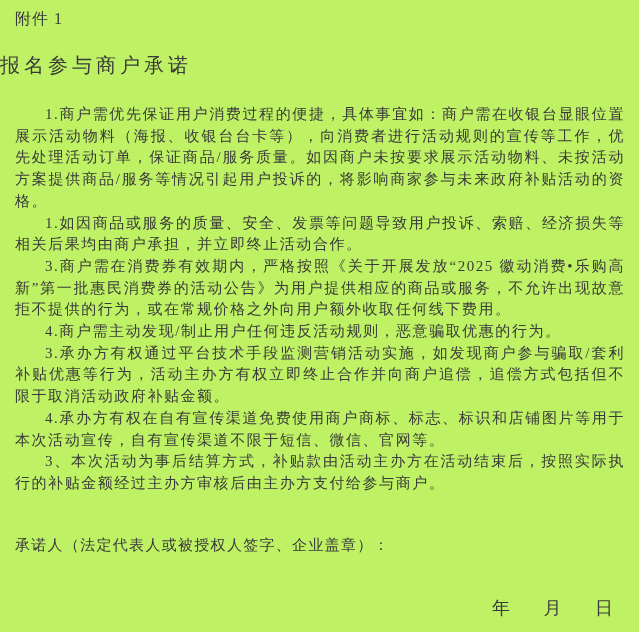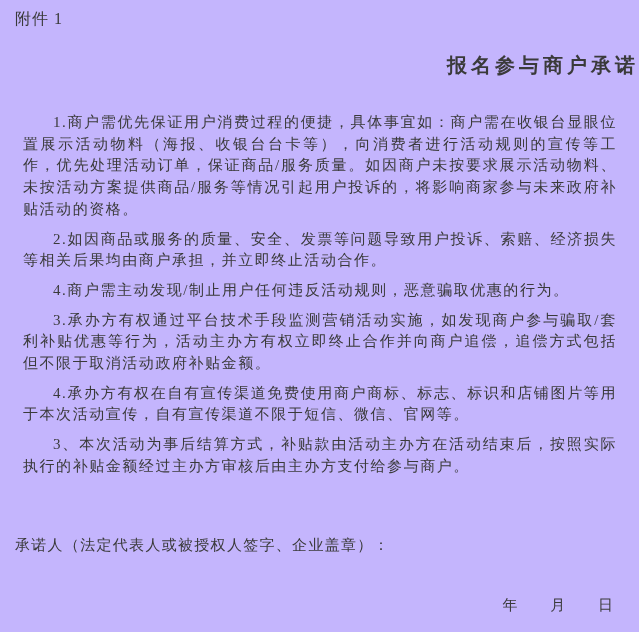--- a/index.html
+++ b/index.html
@@ -1,87 +1,87 @@
 <!DOCTYPE html>
 <html><head>
 <meta charset="utf-8">
 <style>
   * { margin: 0; padding: 0; box-sizing: border-box; }
   html, body { background: #ffffff; }
   .page {
     position: relative;
     width: 639px;
     height: 632px;
-    background: #c4b5fd;
+    background: #bef264;
     font-family: "Liberation Serif", "DejaVu Serif", serif;
     color: #3a3a3a;
     overflow: hidden;
   }
   .attachment-label {
     position: absolute;
     top: 9px;
     left: 15px;
     font-size: 16px;
     letter-spacing: 1px;
     white-space: pre;
   }
   .doc-title {
     position: absolute;
     top: 52px;
     left: 0;
     width: 100%;
-    text-align: right;
+    text-align: left;
     font-size: 20px;
-    font-weight: bold;
+    font-weight: normal;
     letter-spacing: 4px;
-    padding-left: 20px;
   }
   .body-text {
     position: absolute;
     top: 104px;
     left: 15px;
     width: 610px;
     font-size: 15px;
     line-height: 21.7px;
     letter-spacing: 1.55px;
     text-align: justify;
   }
   .body-text p {
     text-indent: 2em;
-    margin: 8px;
+    margin: 0;
   }
   .signature-line {
     position: absolute;
     top: 536px;
     left: 15px;
     font-size: 15px;
     letter-spacing: 1.3px;
     font-family: Liberation Serif, serif;
   }
   .date-line {
     position: absolute;
     top: 596px;
     right: 26px;
-    font-size: 15px;
+    font-size: 18px;
   }
   .date-line span { display: inline-block; }
   .date-line .gap { margin-left: 29px; }
 </style>
 </head>
 <body>
 
 <div class="page">
 
   <div class="attachment-label">附件 1</div>
 
   <div class="doc-title">报名参与商户承诺</div>
 
   <div class="body-text">
     <p>1.商户需优先保证用户消费过程的便捷，具体事宜如：商户需在收银台显眼位置展示活动物料（海报、收银台台卡等），向消费者进行活动规则的宣传等工作，优先处理活动订单，保证商品/服务质量。如因商户未按要求展示活动物料、未按活动方案提供商品/服务等情况引起用户投诉的，将影响商家参与未来政府补贴活动的资格。</p>
-    <p>2.如因商品或服务的质量、安全、发票等问题导致用户投诉、索赔、经济损失等相关后果均由商户承担，并立即终止活动合作。</p>
+    <p>1.如因商品或服务的质量、安全、发票等问题导致用户投诉、索赔、经济损失等相关后果均由商户承担，并立即终止活动合作。</p>
+    <p>3.商户需在消费券有效期内，严格按照《关于开展发放“2025 徽动消费•乐购高新”第一批惠民消费券的活动公告》为用户提供相应的商品或服务，不允许出现故意拒不提供的行为，或在常规价格之外向用户额外收取任何线下费用。</p>
     <p>4.商户需主动发现/制止用户任何违反活动规则，恶意骗取优惠的行为。</p>
     <p>3.承办方有权通过平台技术手段监测营销活动实施，如发现商户参与骗取/套利补贴优惠等行为，活动主办方有权立即终止合作并向商户追偿，追偿方式包括但不限于取消活动政府补贴金额。</p>
     <p>4.承办方有权在自有宣传渠道免费使用商户商标、标志、标识和店铺图片等用于本次活动宣传，自有宣传渠道不限于短信、微信、官网等。</p>
     <p>3、本次活动为事后结算方式，补贴款由活动主办方在活动结束后，按照实际执行的补贴金额经过主办方审核后由主办方支付给参与商户。</p>
   </div>
 
   <div class="signature-line">承诺人（法定代表人或被授权人签字、企业盖章）：</div>
 
   <div class="date-line">
     <span>年</span>

